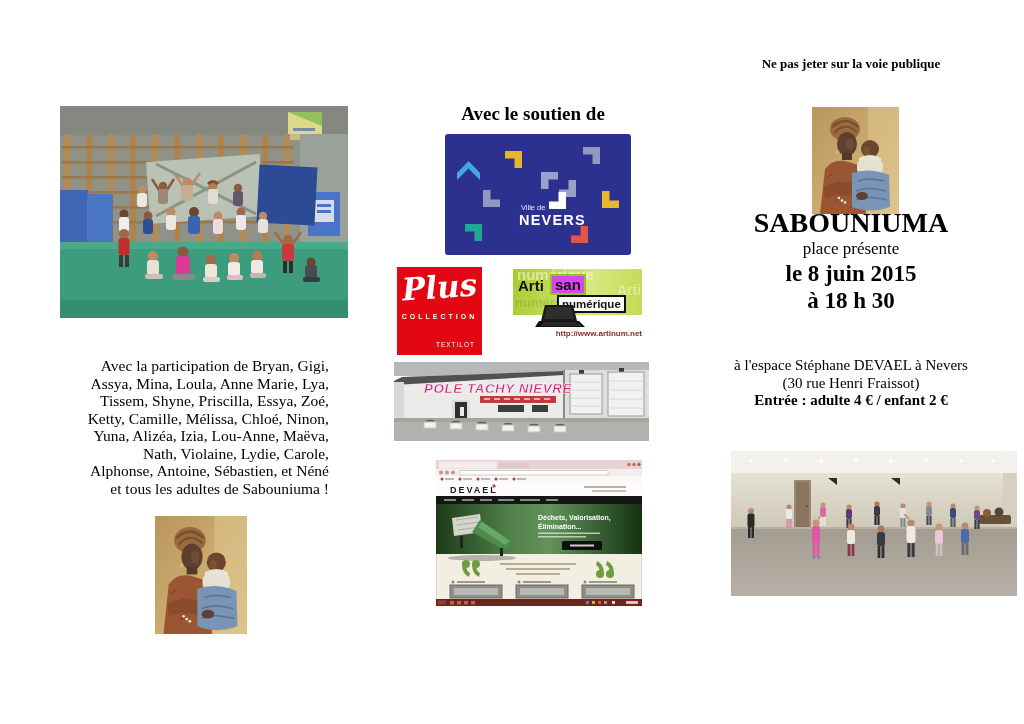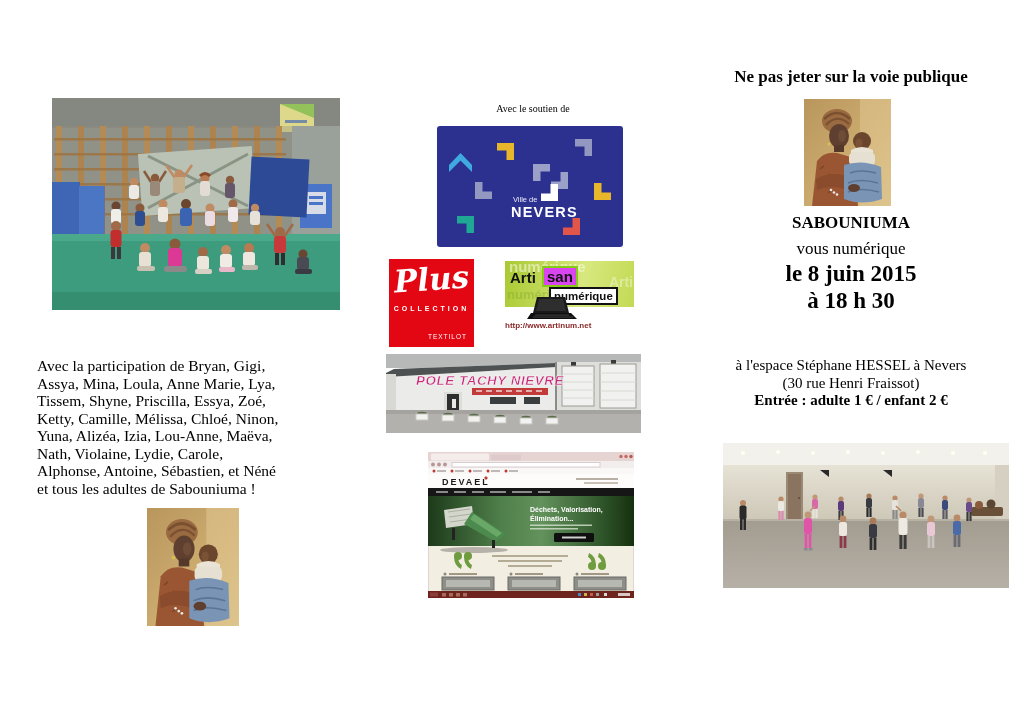--- a/index.html
+++ b/index.html
@@ -1,29 +1,29 @@
 <!DOCTYPE html>
 <html><head>
 <meta charset="utf-8">
 <style>
   html,body{margin:0;padding:0;background:#e9e9e9;}
   .page{position:relative;width:1024px;height:724px;background:#ffffff;
         font-family:"Liberation Serif",serif;color:#000;overflow:hidden;margin:0 auto;}
   .abs{position:absolute;}
-  figure{margin:0;padding:0;}
+  figure{margin:8px;padding:0;}
   svg{display:block;}
 
   
   .gym-photo{left:52px;top:98px;width:288px;height:212px;}
-  .participation{left:37px;top:357px;width:292px;text-align:left;
+  .participation{left:37px;top:357px;width:292px;text-align:right;
                  font-size:15.5px;line-height:17.5px;white-space:pre-line;}
   .mom-photo-left{left:147px;top:508px;width:92px;height:118px;}
 
   
-  .support-heading{left:420px;top:103px;width:226px;text-align:center;font-size:10px;}
+  .support-heading{left:420px;top:103px;width:226px;text-align:center;font-size:19px;font-weight:bold;}
   .nevers-logo{left:437px;top:126px;width:186px;height:121px;}
   .plus-logo{left:389px;top:259px;width:85px;height:88px;background:#e30613;
              font-family:"Liberation Sans",sans-serif;color:#fff;}
   .plus-script{position:absolute;left:0;right:0;top:2px;text-align:center;
                font-family:"DejaVu Serif",serif;font-style:italic;font-weight:bold;
                font-size:31px;transform:rotate(-4deg);}
   .plus-caps{position:absolute;left:0;right:0;top:46px;text-align:center;
              font-size:7px;letter-spacing:3px;font-weight:bold;}
   .plus-sub{position:absolute;right:7px;bottom:7px;font-size:6.5px;letter-spacing:1px;}
   .artisan-logo{left:505px;top:261px;width:129px;height:71px;background:#fff;
@@ -35,30 +35,30 @@
   .artisan-faded2{position:absolute;right:1px;top:13px;font-weight:bold;font-size:14px;
                   color:rgba(255,255,255,.38);}
   .artisan-faded3{position:absolute;left:2px;top:26px;font-weight:bold;font-size:13px;
                   color:rgba(120,160,40,.35);}
   .artisan-prefix{position:absolute;left:5px;top:8px;font-weight:bold;font-size:15px;color:#111;}
   .artisan-san{position:absolute;left:37px;top:5px;font-weight:bold;font-size:15px;color:#111;
                background:#d946ef;border:2px solid #84cc16;padding:0 3px;line-height:17px;}
   .artisan-word{position:absolute;left:44px;top:26px;font-weight:bold;font-size:11.5px;color:#111;
                 background:#fff;border:2px solid #111;padding:0 3px;line-height:14px;}
   .artisan-laptop{position:absolute;left:22px;top:36px;}
-  .artisan-url{position:absolute;left:0;right:0;bottom:2px;text-align:left;
+  .artisan-url{position:absolute;left:0;right:0;bottom:2px;text-align:right;
                font-size:8px;font-weight:bold;color:#8a2a2a;}
   .pole-photo{left:386px;top:354px;width:255px;height:79px;}
   .devael-shot{left:428px;top:452px;width:206px;height:146px;}
 
   
-  .notice{left:690px;top:67px;width:322px;text-align:center;font-weight:bold;font-size:17px;}
+  .notice{left:690px;top:56px;width:322px;text-align:center;font-weight:bold;font-size:13px;}
   .mom-photo-right{left:804px;top:99px;width:87px;height:107px;}
   .title-block{left:690px;top:208px;width:322px;text-align:center;}
-  .title-org{font-size:17px;font-weight:bold;line-height:30px;}
+  .title-org{font-size:28px;font-weight:bold;line-height:30px;}
   .title-presents{font-size:17px;line-height:22px;}
   .title-big{font-size:23px;font-weight:bold;line-height:27px;}
   .venue-block{left:690px;top:357px;width:322px;text-align:center;font-size:15px;line-height:17.5px;}
   .bold{font-weight:bold;}
   .dance-photo{left:723px;top:443px;width:286px;height:145px;}
 </style>
 </head>
 <body>
 
 <div class="page">
@@ -524,29 +524,29 @@
       </g>
       <ellipse cx="50" cy="89" rx="6" ry="4" fill="#5f4030"></ellipse>
       <circle cx="27" cy="91" r="1.3" fill="#e8e8e8"></circle>
         <circle cx="30" cy="93.5" r="1.3" fill="#e8e8e8"></circle>
         <circle cx="33" cy="95.5" r="1.3" fill="#e8e8e8"></circle>
     </svg>
   </figure>
 
   <div class="abs title-block">
     <div class="title-org">SABOUNIUMA</div>
-    <div class="title-presents">vous numérique</div>
+    <div class="title-presents">place présente</div>
     <div class="title-big">le 8 juin 2015</div>
     <div class="title-big">à 18 h 30</div>
   </div>
 
   <div class="abs venue-block">
-    <div>à l'espace Stéphane HESSEL à Nevers</div>
+    <div>à l'espace Stéphane DEVAEL à Nevers</div>
     <div>(30 rue Henri Fraissot)</div>
-    <div class="bold">Entrée : adulte 1 € / enfant 2 €</div>
+    <div class="bold">Entrée : adulte 4 € / enfant 2 €</div>
   </div>
 
   <figure class="abs dance-photo">
     <svg width="286" height="145" viewBox="0 0 286 145">
       <defs>
         <linearGradient id="wallg" x1="0" y1="0" x2="0" y2="1">
           <stop offset="0" stop-color="#e6e2d5"></stop>
             <stop offset="1" stop-color="#cdc7b7"></stop>
         </linearGradient>
         <linearGradient id="floorg" x1="0" y1="0" x2="0" y2="1">

